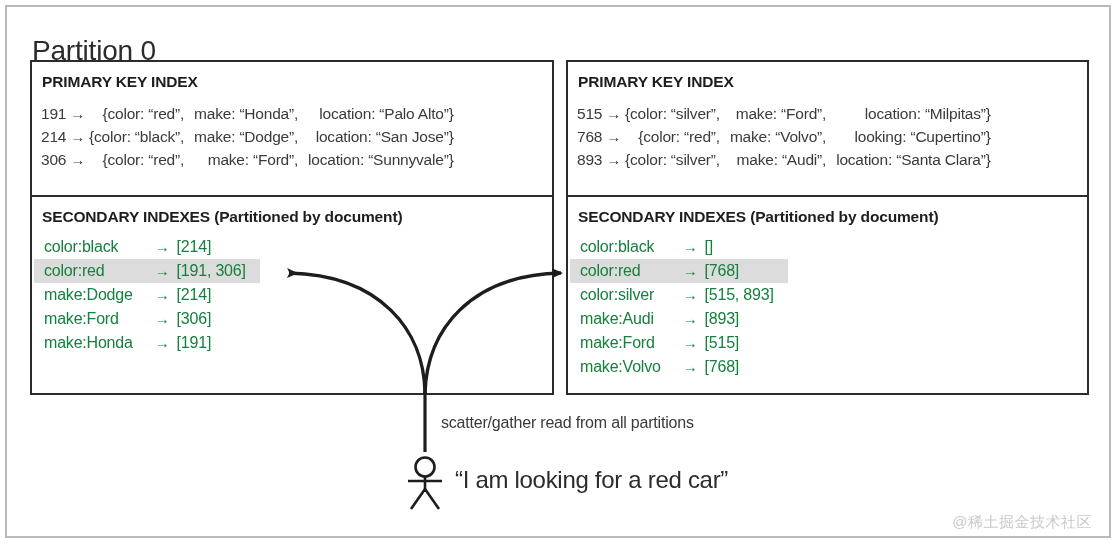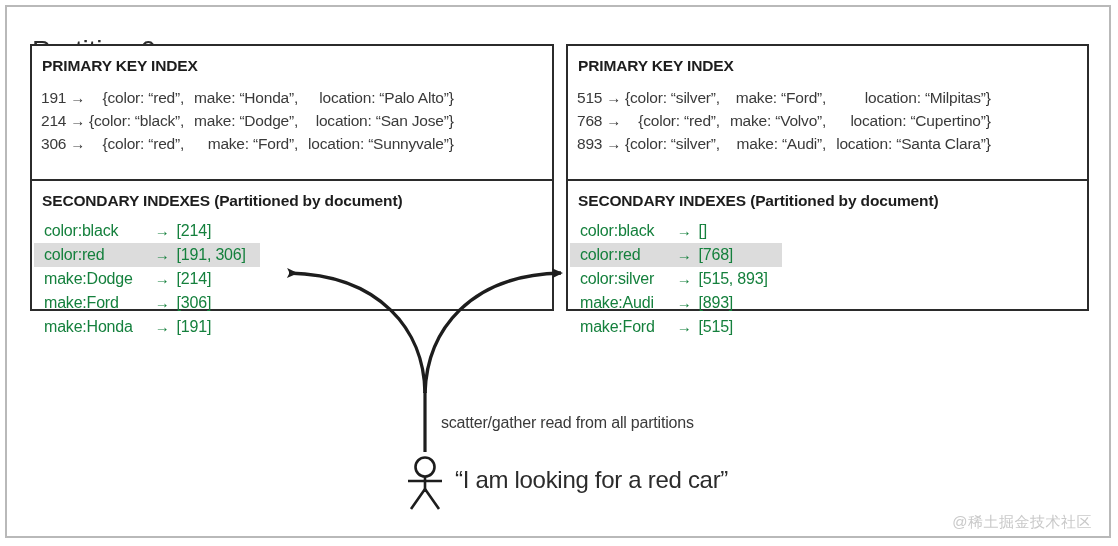--- a/index.html
+++ b/index.html
@@ -44,22 +44,22 @@
   }
   #title-p0 { left: 32px; top: 15px; }
   #title-p1 { left: 568px; top: 15px; }
 
   
   .partition-box {
     position: absolute;
     box-sizing: border-box;
     border: 2.5px solid #2b2b2b;
     background: #ffffff;
-    top: 44px;
-    height: 267px;
+    top: 60px;
+    height: 335px;
   }
   #box-p0 { left: 30px; width: 524px; }
   #box-p1 { left: 566px; width: 523px; }
 
   .section {
     position: relative;
     box-sizing: border-box;
   }
   .section.pk {
     height: 135px;
@@ -250,21 +250,21 @@
             <td class="pk-arrow">→</td>
             <td class="pk-color">{color: “silver”,</td>
             <td class="pk-make">make: “Ford”,</td>
             <td class="pk-location">location: “Milpitas”}</td>
           </tr>
           <tr>
             <td class="pk-key">768</td>
             <td class="pk-arrow">→</td>
             <td class="pk-color">{color: “red”,</td>
             <td class="pk-make">make: “Volvo”,</td>
-            <td class="pk-location">location: “Cupertino”}</td>
+            <td class="pk-location">looking: “Cupertino”}</td>
           </tr>
           <tr>
             <td class="pk-key">893</td>
             <td class="pk-arrow">→</td>
             <td class="pk-color">{color: “silver”,</td>
             <td class="pk-make">make: “Audi”,</td>
             <td class="pk-location">location: “Santa Clara”}</td>
           </tr>
         </tbody>
       </table>
@@ -291,20 +291,25 @@
           </tr>
           <tr>
             <td class="sec-term">make:Audi</td>
             <td class="sec-arrow">→</td>
             <td class="sec-list">[893]</td>
           </tr>
           <tr>
             <td class="sec-term">make:Ford</td>
             <td class="sec-arrow">→</td>
             <td class="sec-list">[515]</td>
+          </tr>
+          <tr>
+            <td class="sec-term">make:Volvo</td>
+            <td class="sec-arrow">→</td>
+            <td class="sec-list">[768]</td>
           </tr>
         </tbody>
       </table>
     </div>
   </div>
 
   <svg id="arrow-layer" viewBox="0 0 1118 546">
     <defs>
       <marker id="ah-left" markerWidth="12" markerHeight="12" refX="9" refY="5" orient="auto" markerUnits="userSpaceOnUse">
         <path d="M11,0 L0,5 L11,10 L8.5,5 Z" fill="#1d1d1d"></path>

